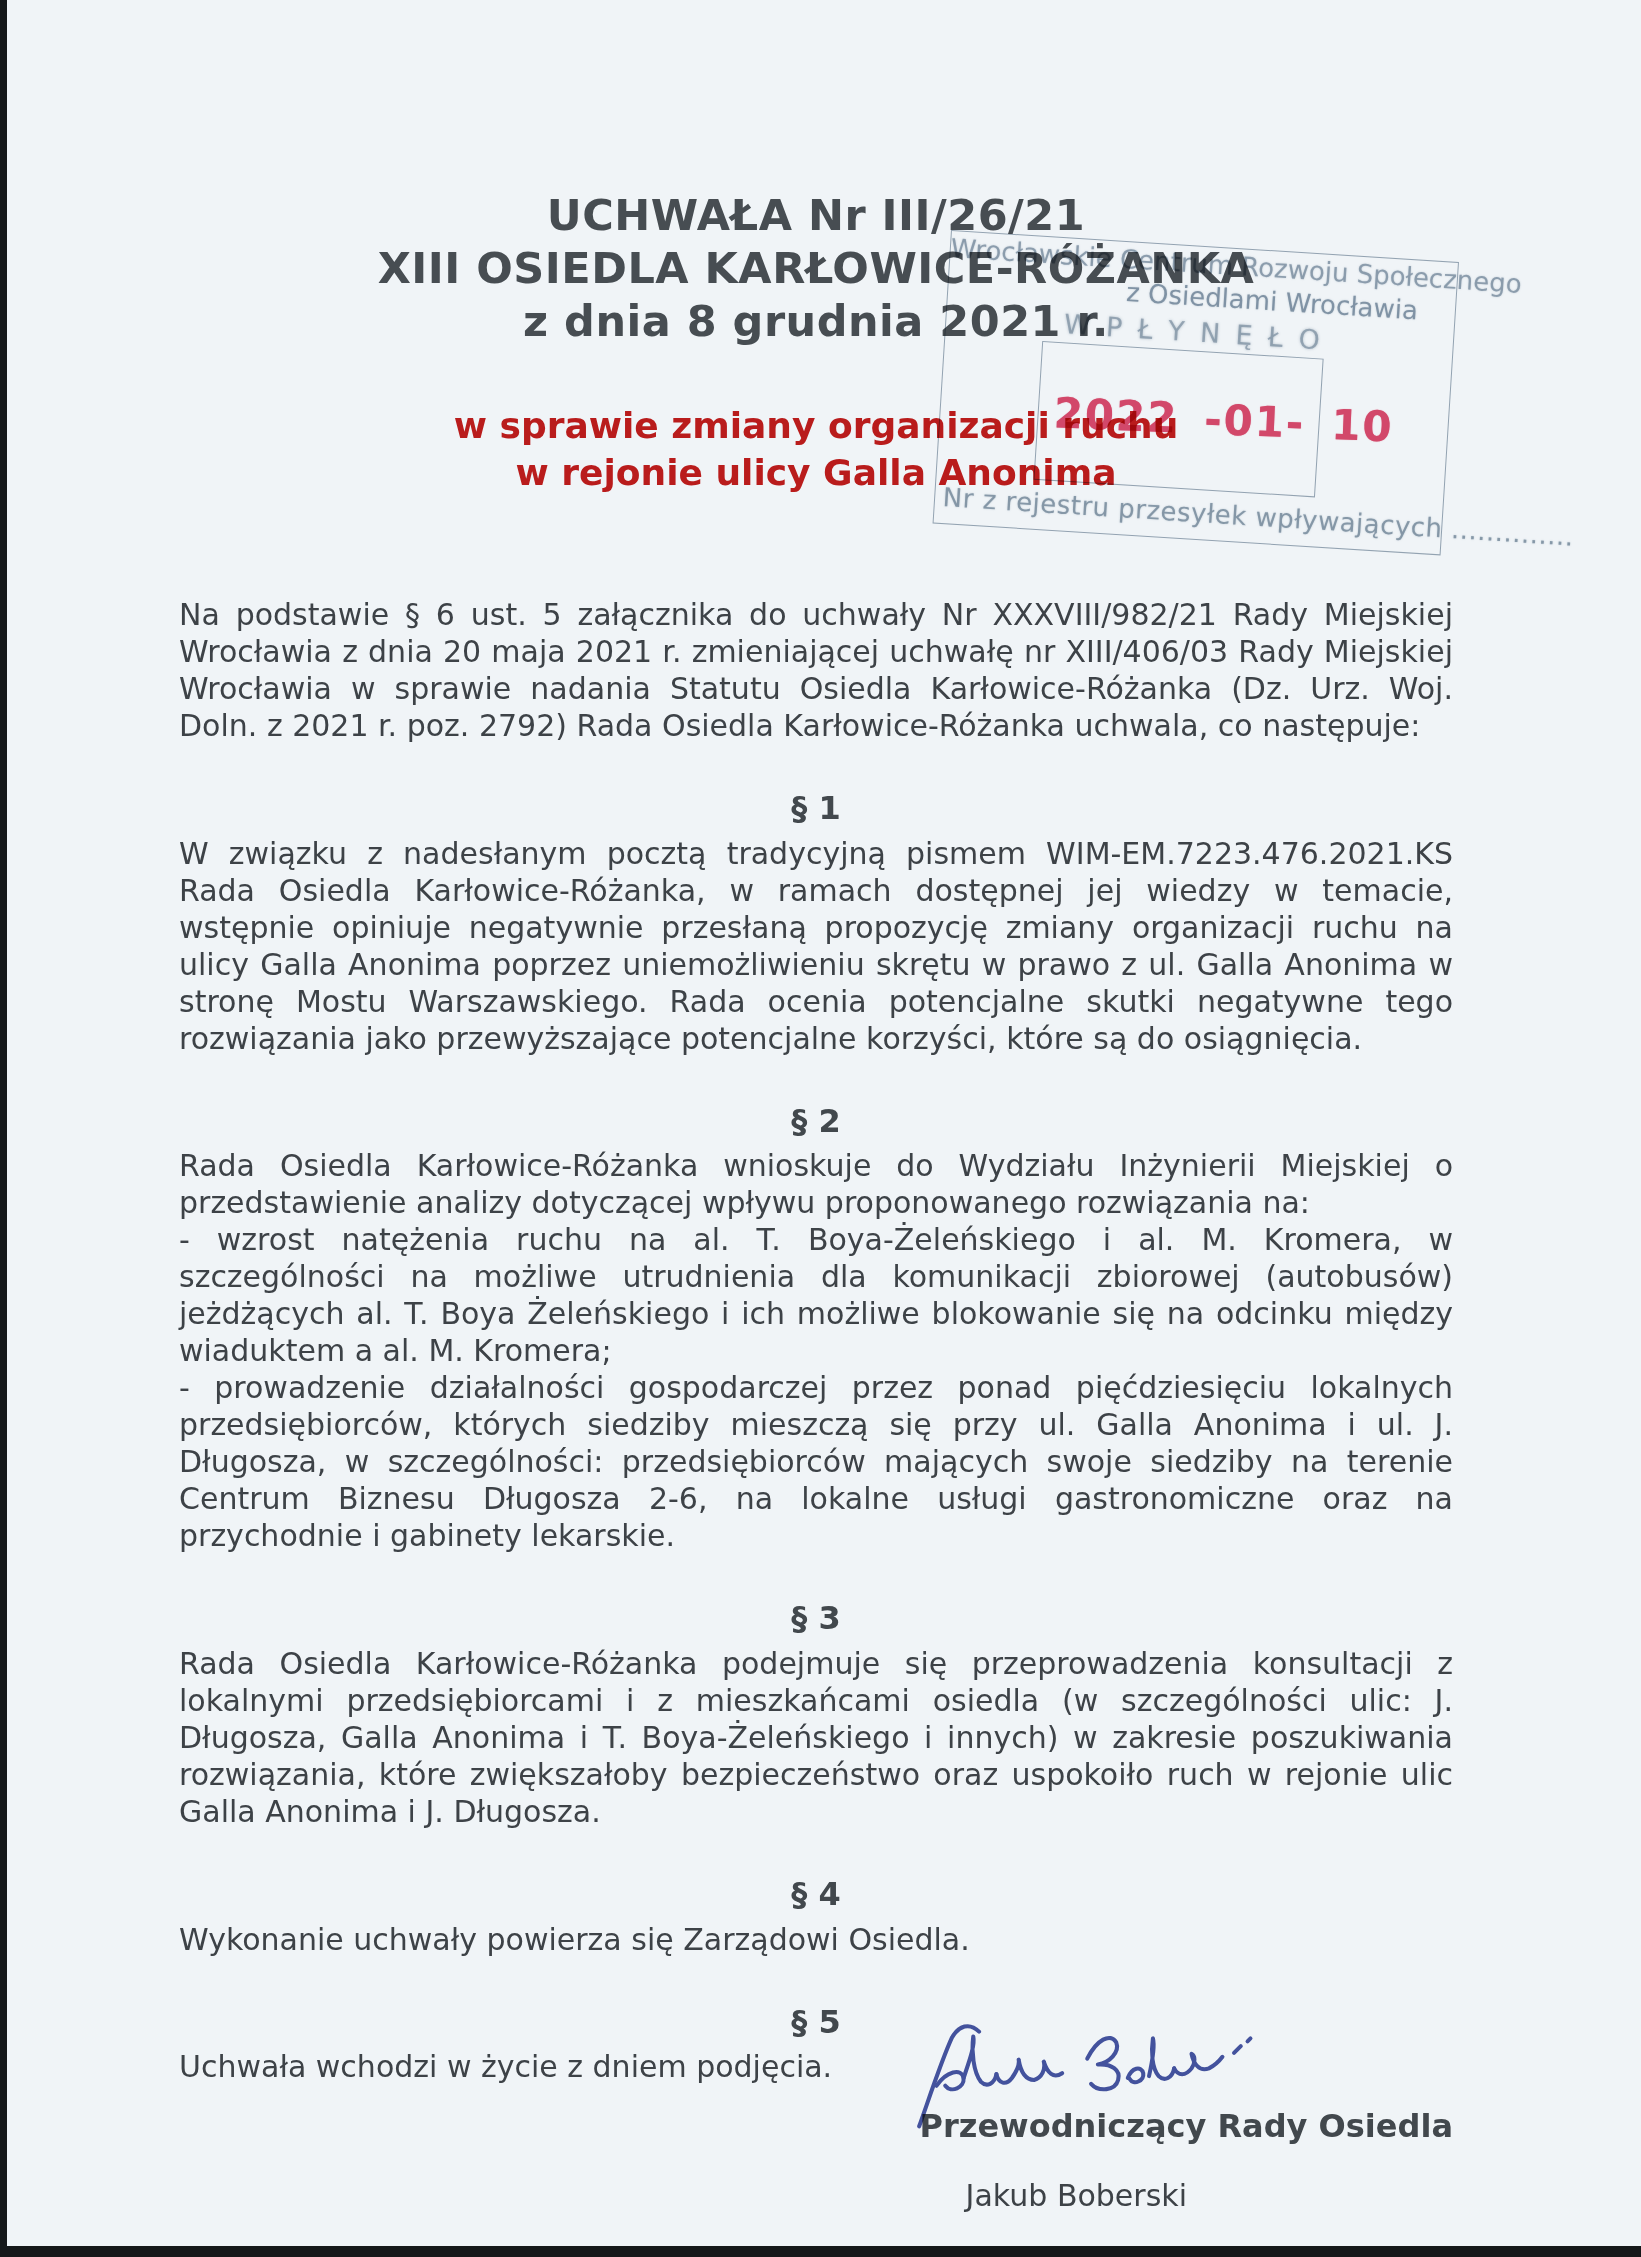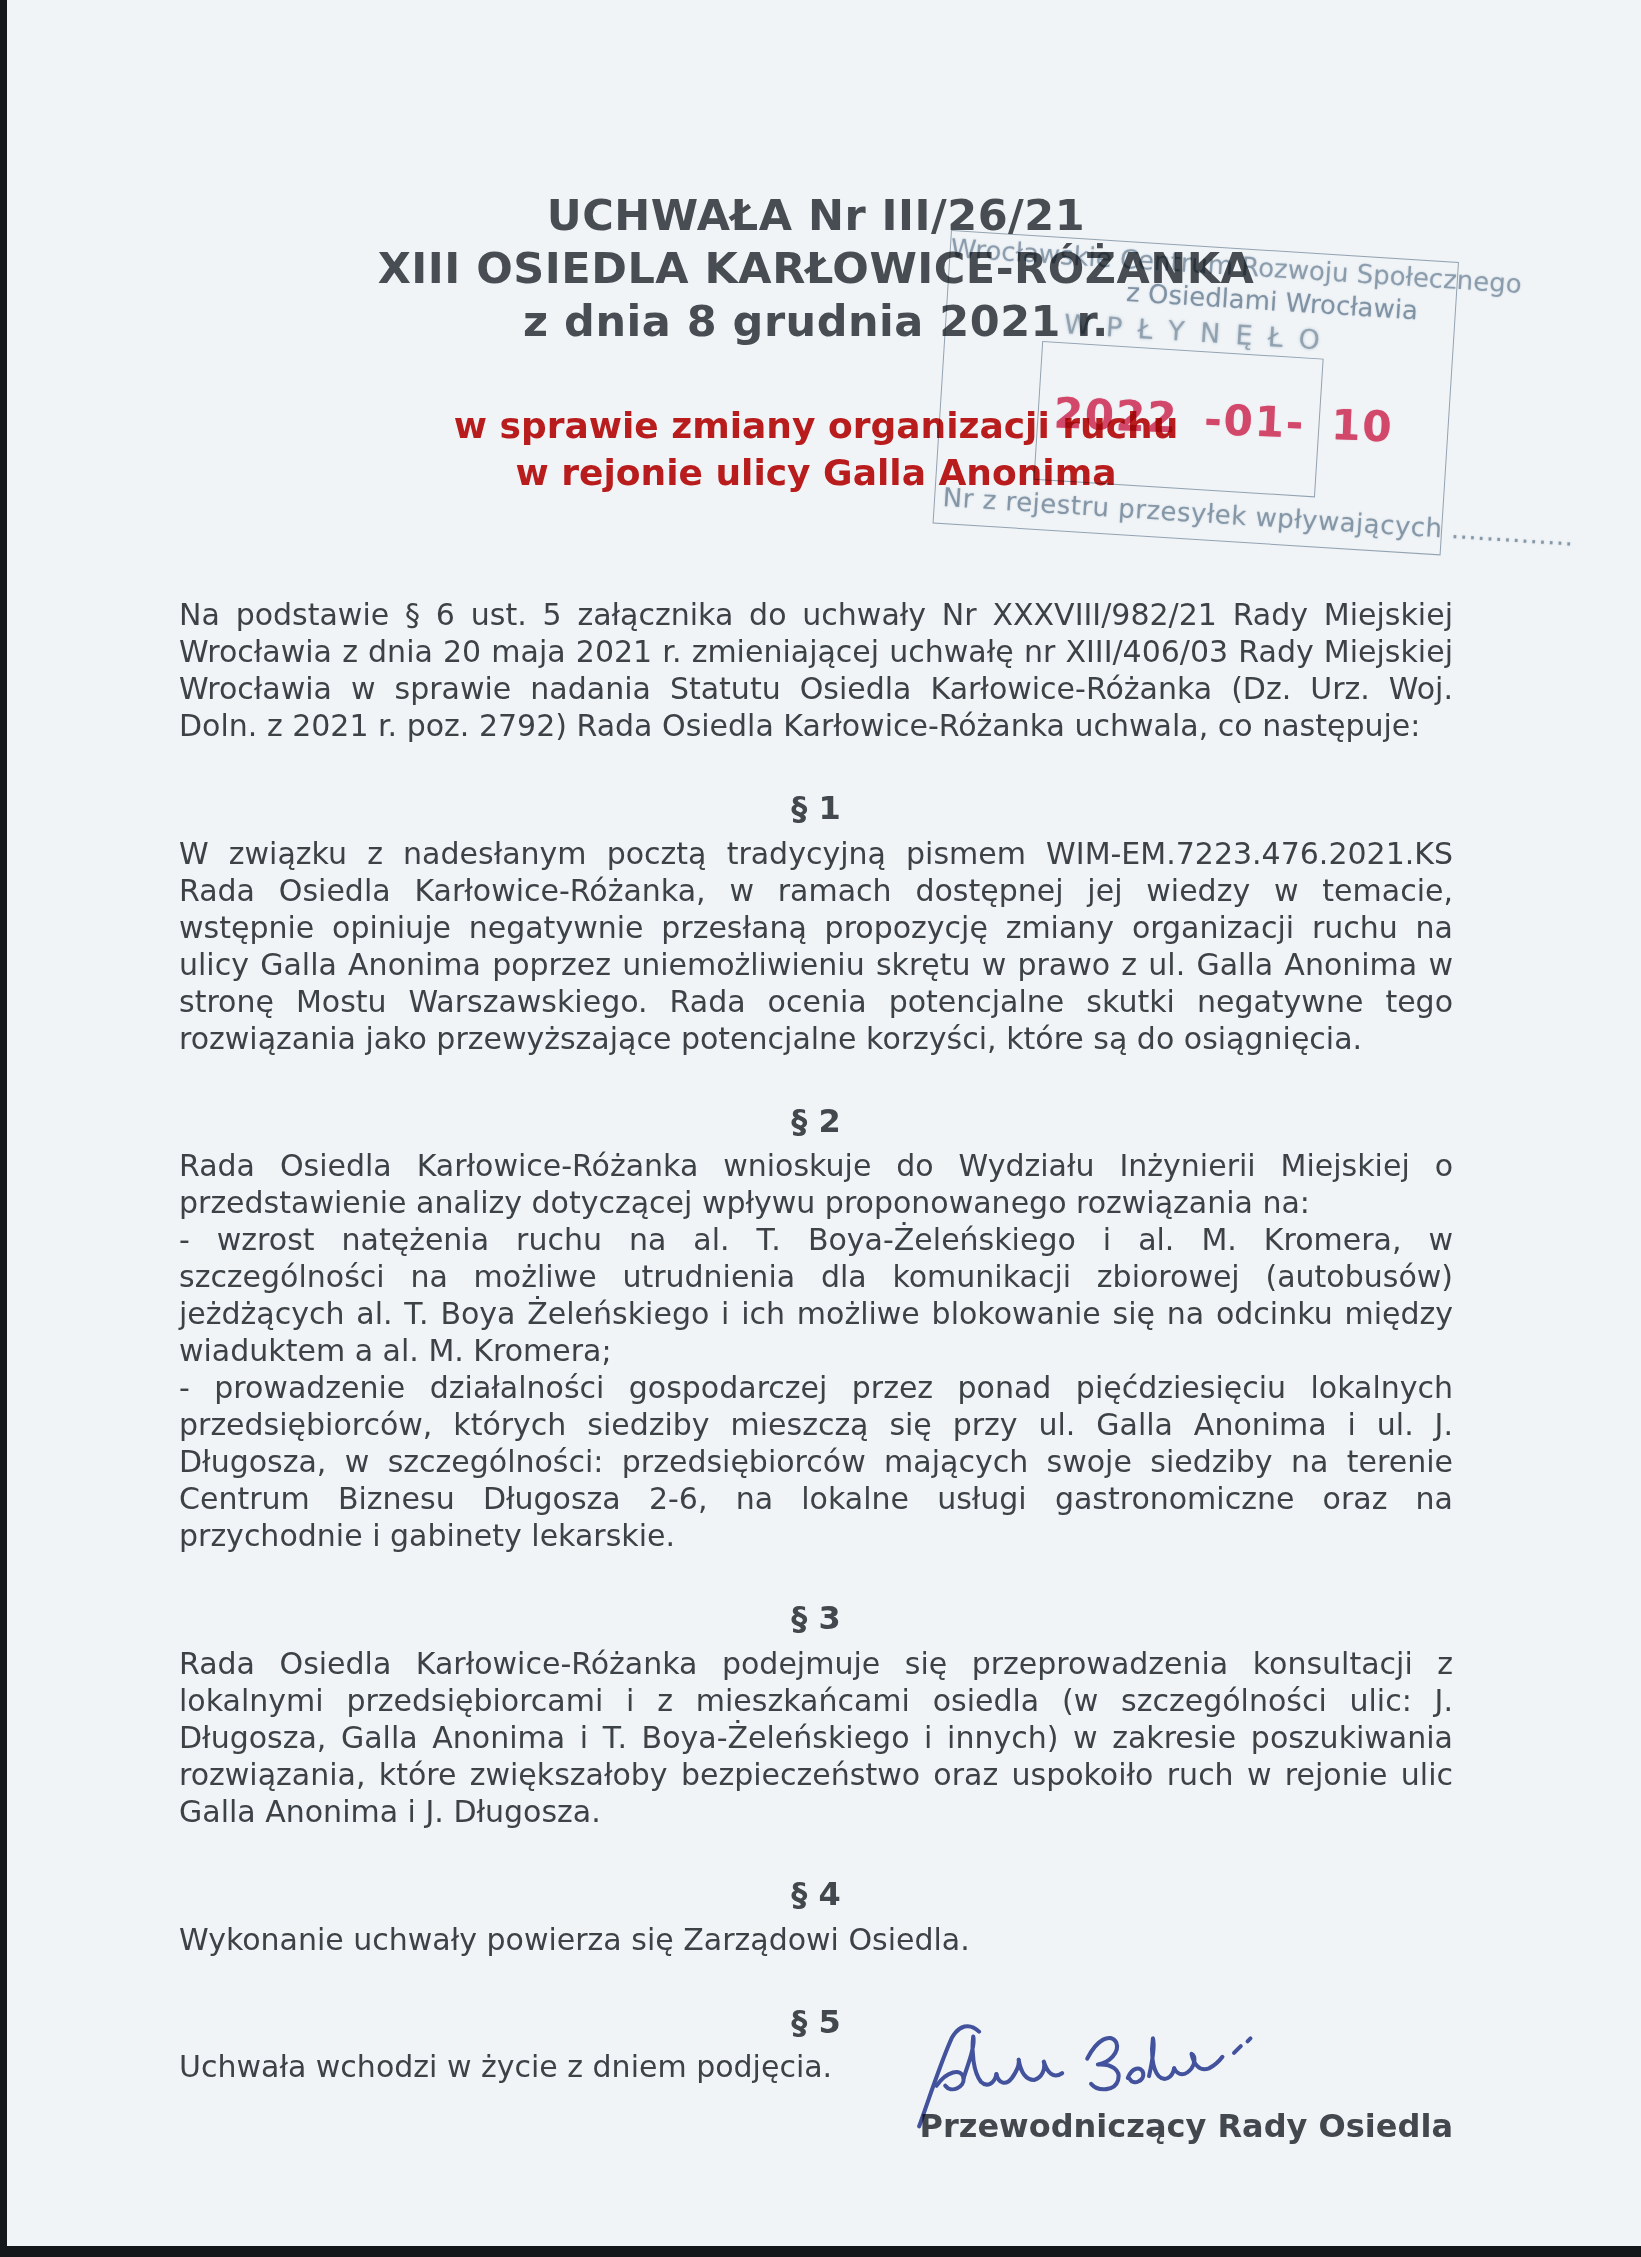--- a/index.html
+++ b/index.html
@@ -94,20 +94,21 @@
     <div class="section-head">§ 3</div>
     <div class="body-text">Rada Osiedla Karłowice-Różanka podejmuje się przeprowadzenia konsultacji z lokalnymi przedsiębiorcami i z mieszkańcami osiedla (w szczególności ulic: J. Długosza, Galla Anonima i T. Boya-Żeleńskiego i innych) w zakresie poszukiwania rozwiązania, które zwiększałoby bezpieczeństwo oraz uspokoiło ruch w rejonie ulic Galla Anonima i J. Długosza.</div>
 
     <div class="section-head">§ 4</div>
     <div class="body-text">Wykonanie uchwały powierza się Zarządowi Osiedla.</div>
 
     <div class="section-head">§ 5</div>
     <div class="body-text">Uchwała wchodzi w życie z dniem podjęcia.</div>
 
     <div class="role-line">Przewodniczący Rady Osiedla</div>
+    <div class="name-line">Jakub Boberski</div>
 
   </div>
 
   <svg class="signature" width="367" height="121" viewBox="0 0 380 125">
     <g fill="none" stroke="#2e3e96" stroke-width="4.2" stroke-linecap="round" stroke-linejoin="round" opacity="0.88">
       <path d="M 86,14 C 76,4 65,8 58,20 C 47,44 34,84 24,112"></path>
       <path d="M 42,70 C 52,55 68,51 70,62 C 71,72 57,78 51,70"></path>
       <path d="M 70,62 C 76,44 82,28 80,19 C 78,34 80,56 88,66 C 94,72 102,68 104,58"></path>
       <path d="M 104,58 C 106,68 114,70 120,62 C 125,55 128,48 127,43 C 129,55 133,64 143,64 C 151,62 155,53 153,45 C 157,57 163,63 172,57"></path>
       <path d="M 198,42 C 208,22 222,15 228,25 C 232,35 221,46 209,48 C 223,47 233,54 230,64 C 227,75 210,77 202,68"></path>

